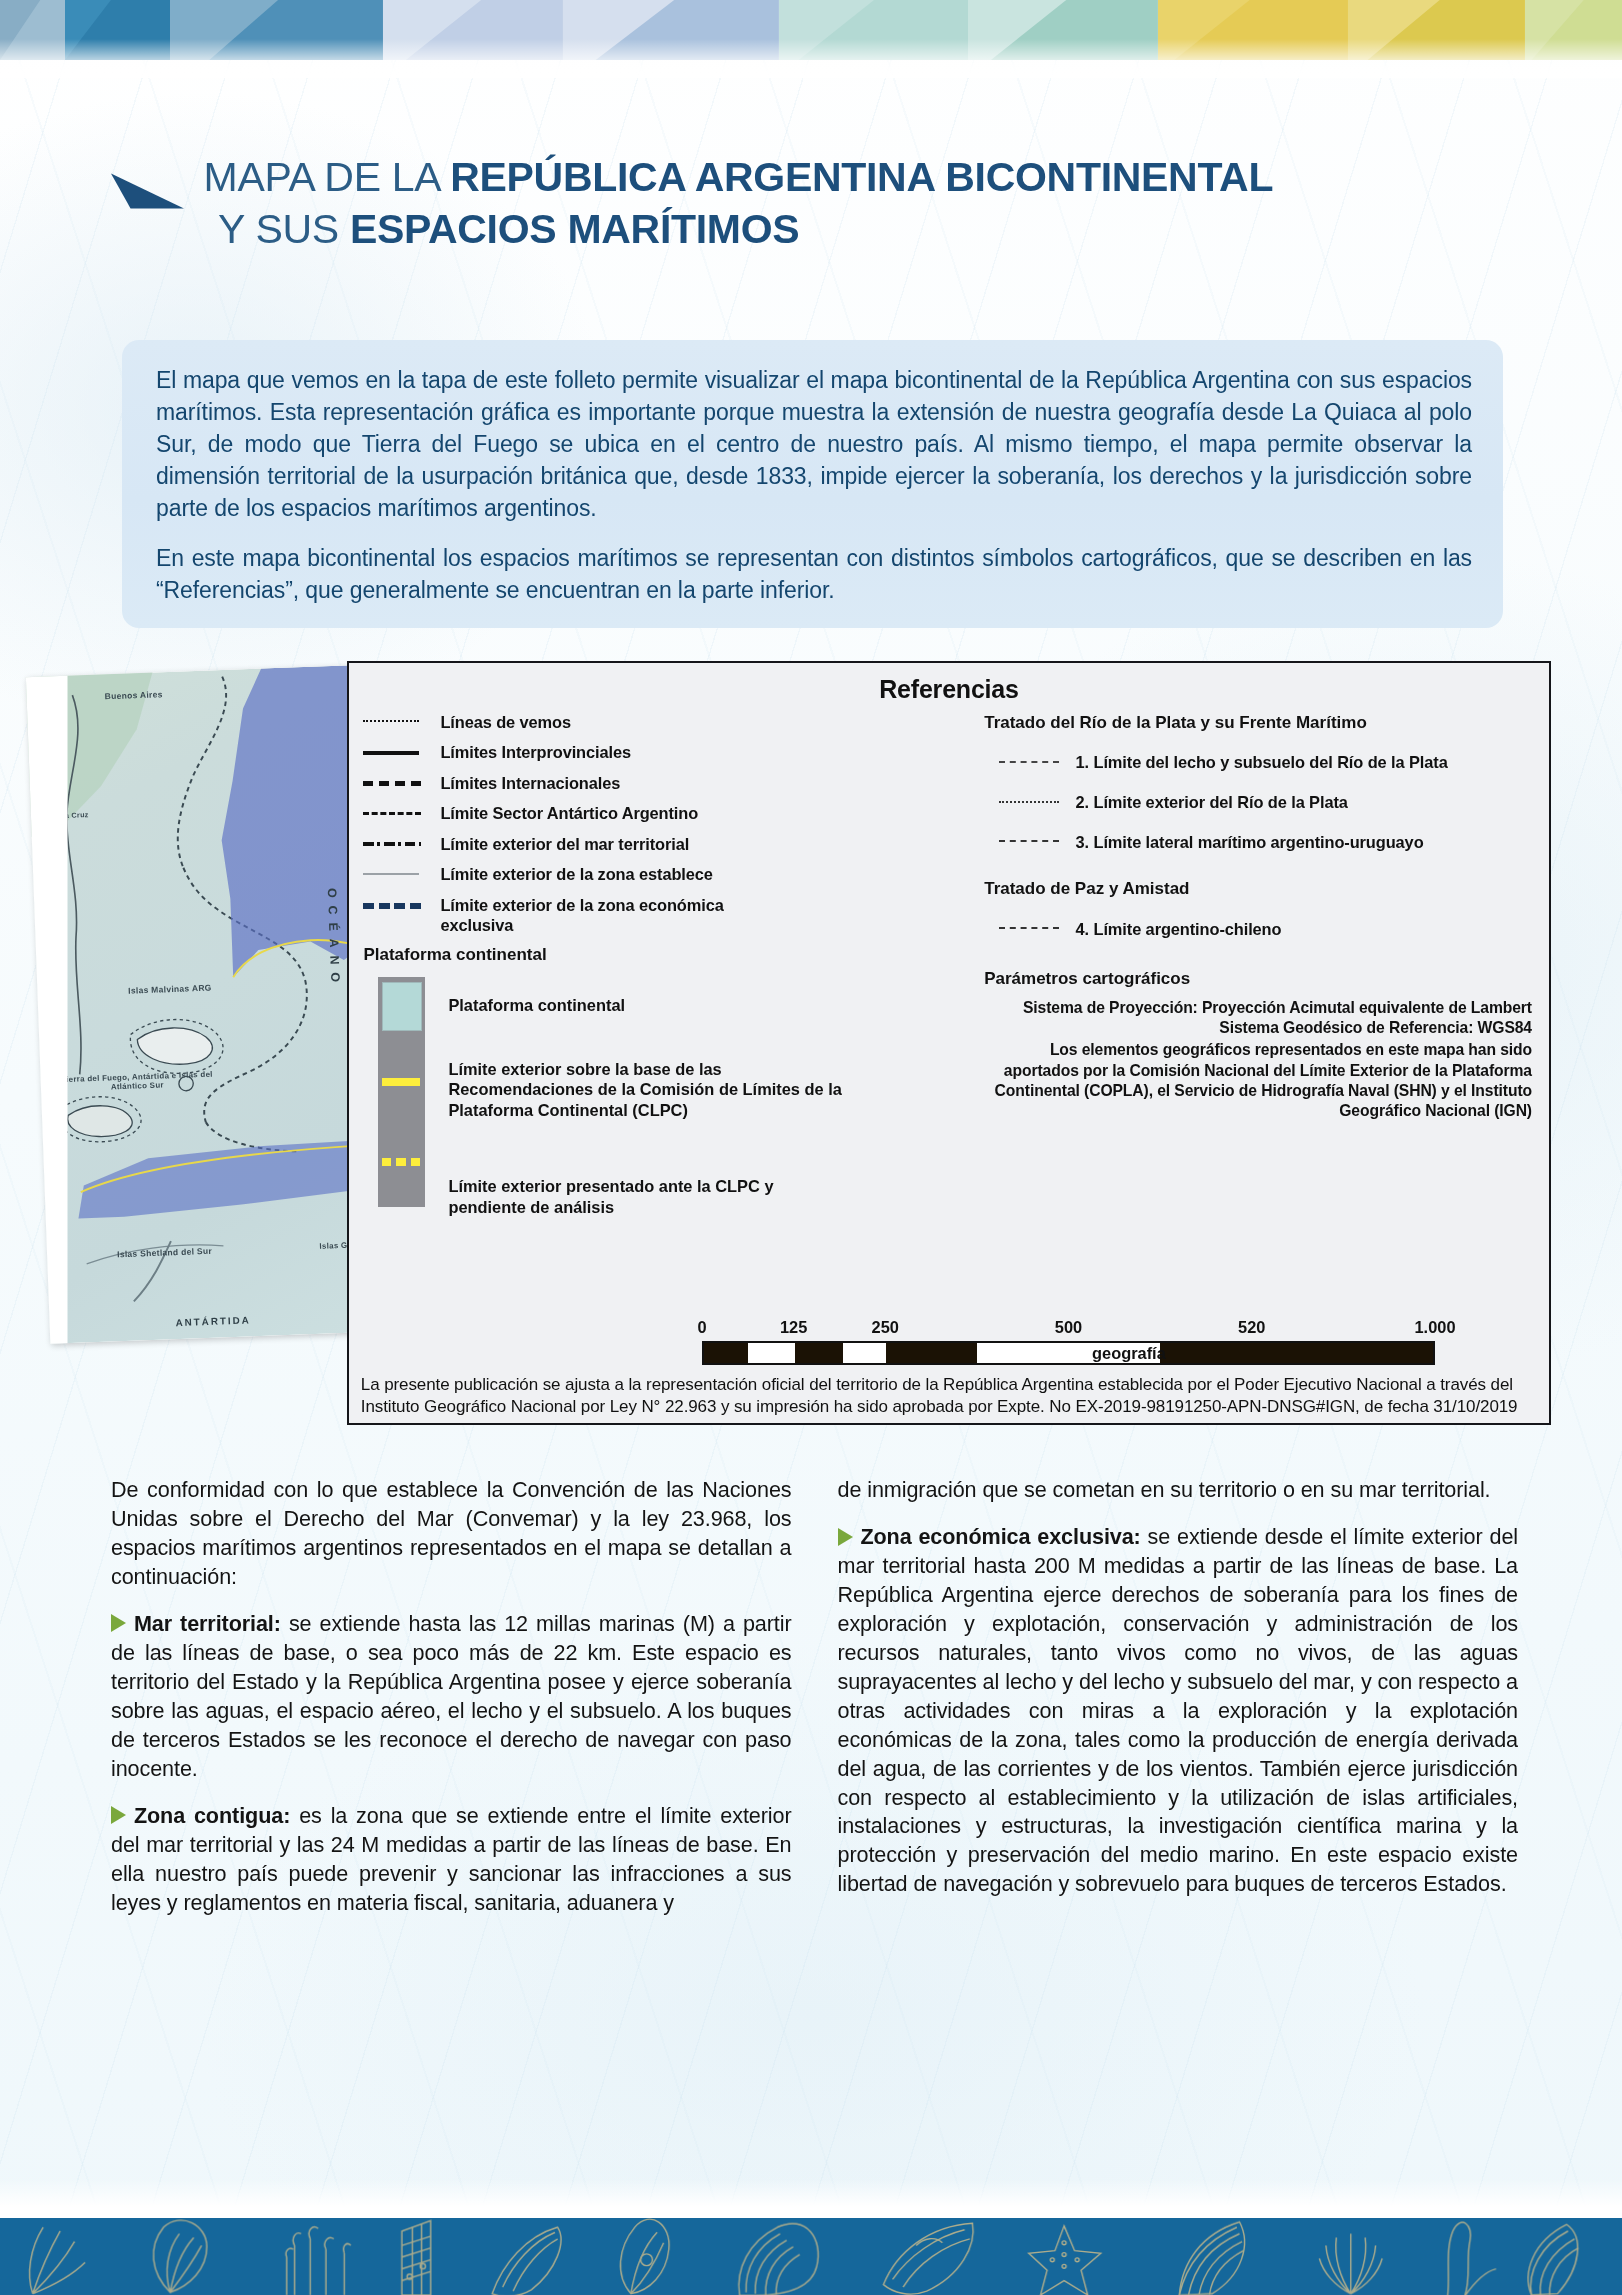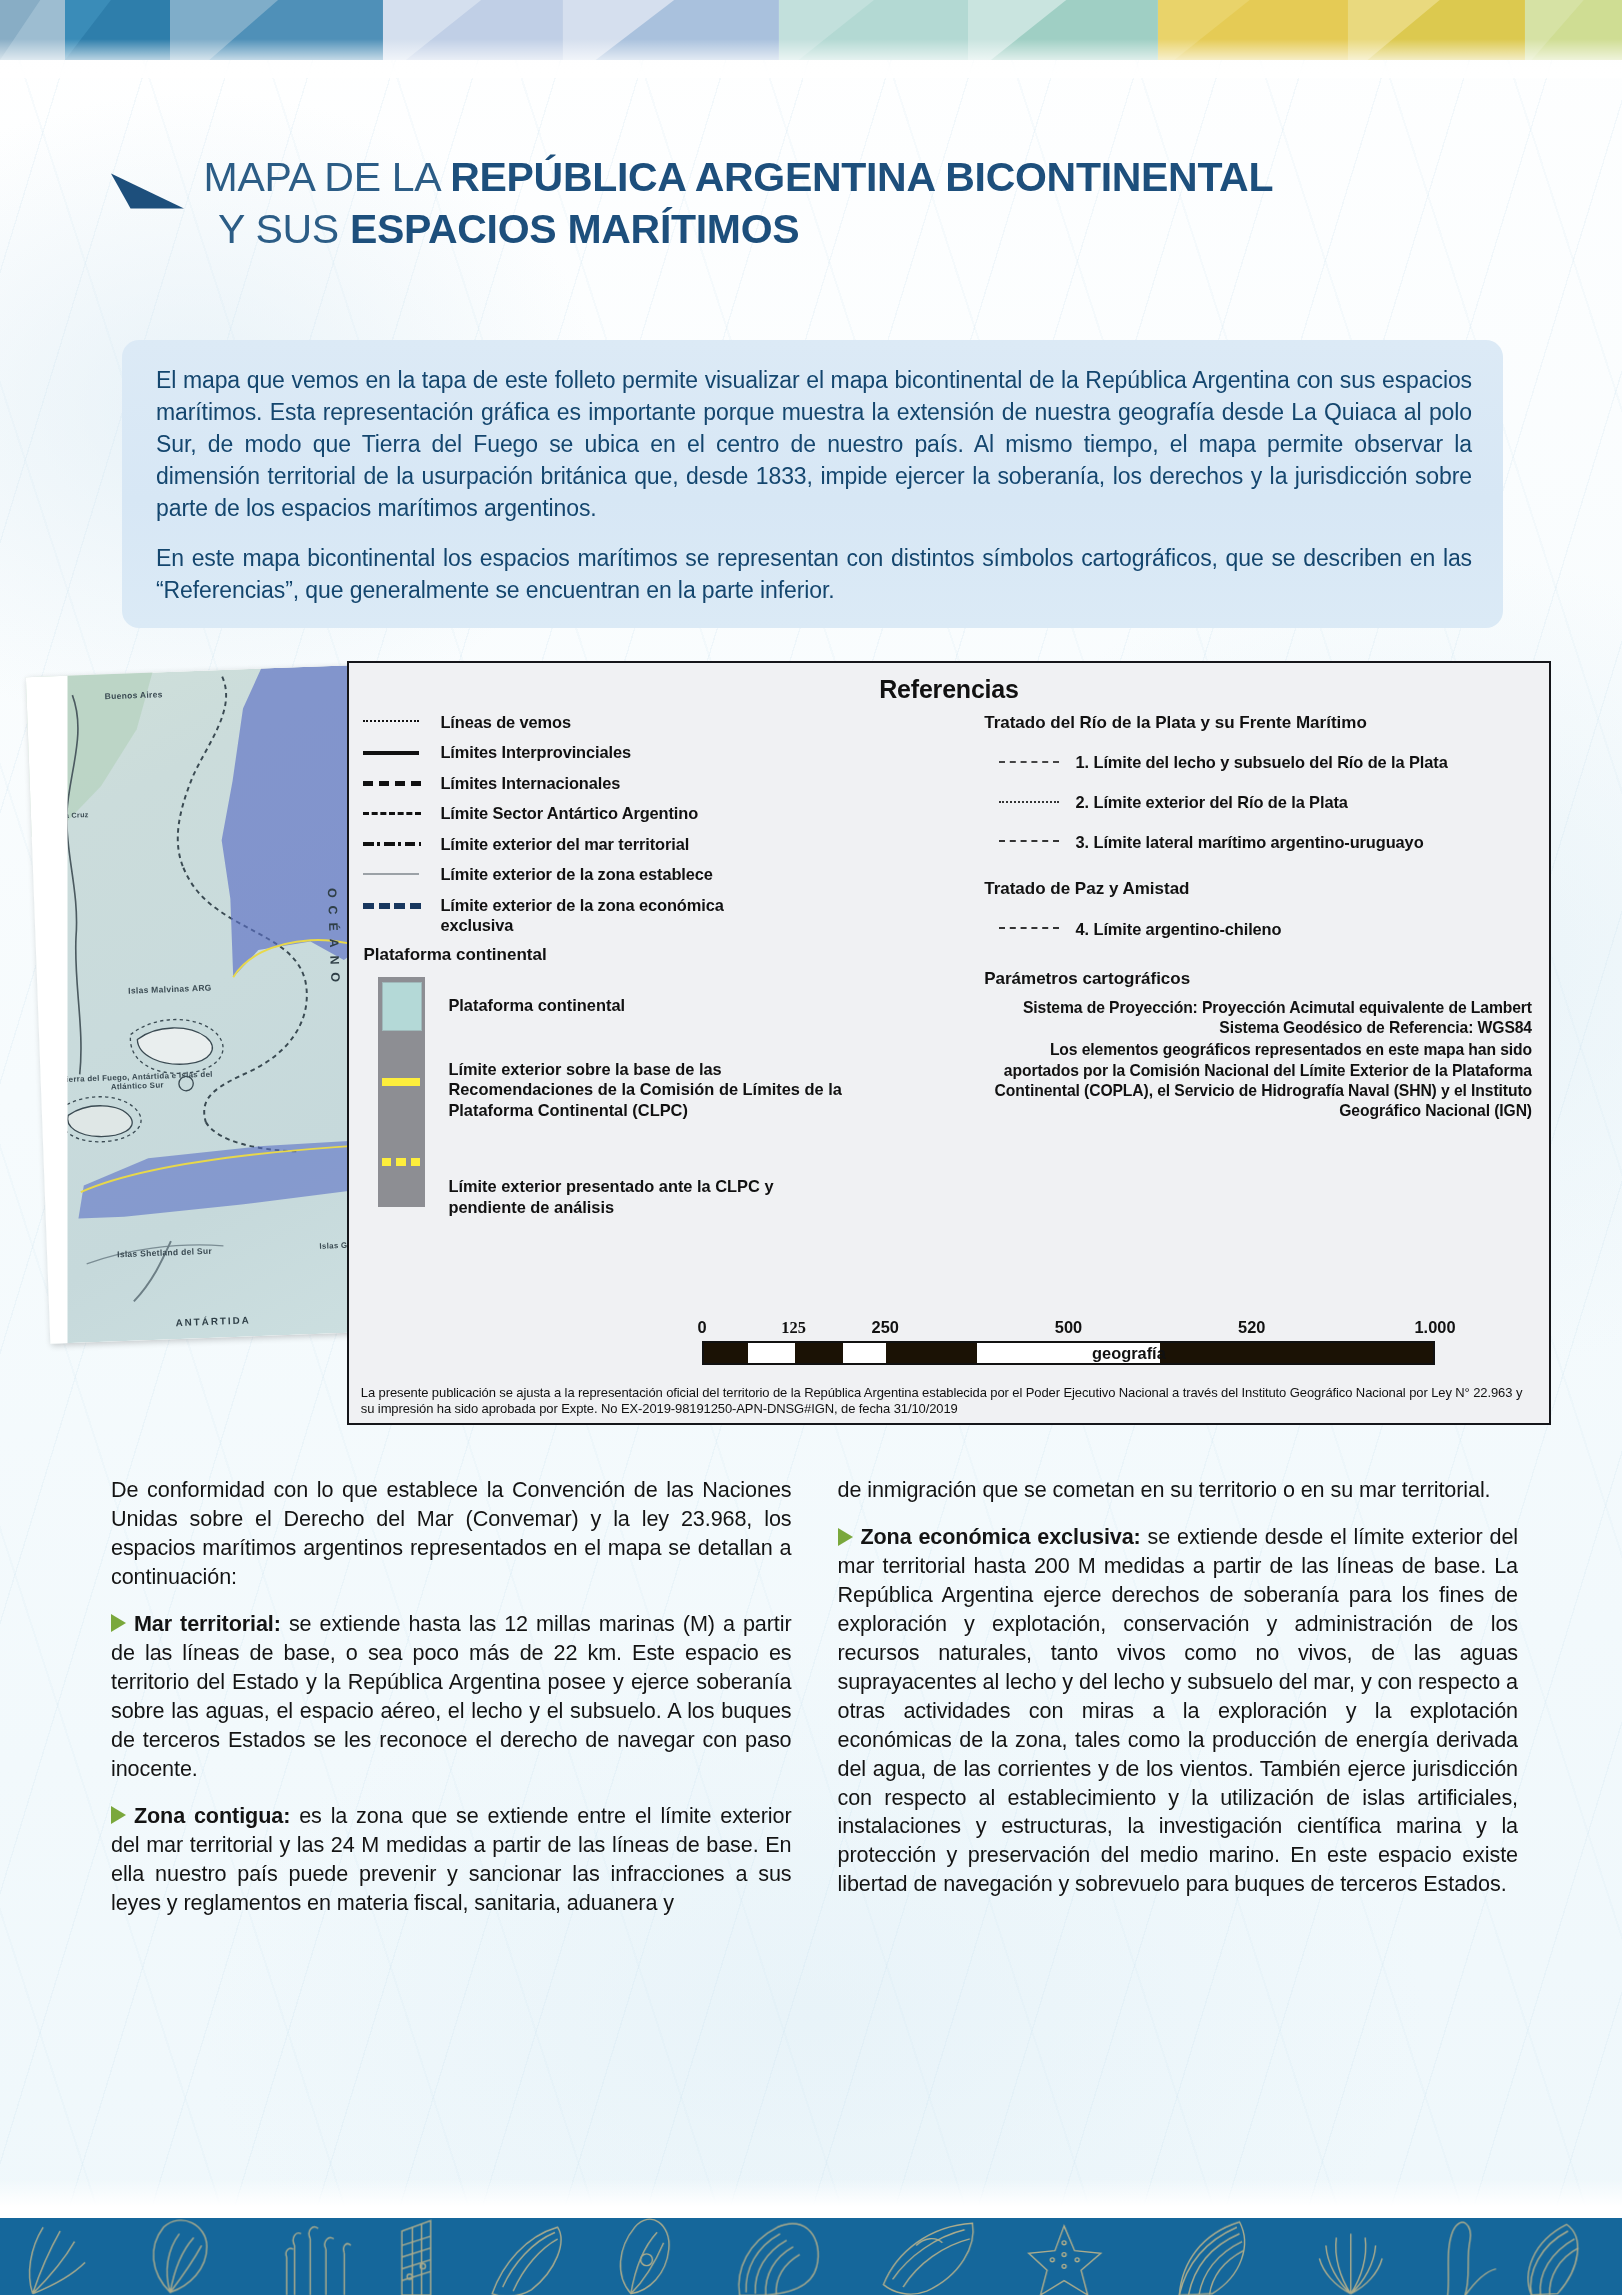--- a/index.html
+++ b/index.html
@@ -156,21 +156,21 @@
   
   .scalewrap{position:absolute;left:353px;bottom:58px;width:733px;}
   .scale-nums{position:relative;height:23.6px;}
   .scale-nums span{position:absolute;font-size:16.4px;font-weight:700;color:#111;transform:translateX(-50%);}
   .scale-bar{position:relative;height:23.6px;border:2px solid #111;background:#1b1205;box-sizing:border-box;}
   .scale-bar i{position:absolute;top:0;bottom:0;background:#fff;}
   .scale-unit{position:absolute;left:743px;bottom:60px;font-size:16.4px;font-weight:700;color:#111;}
 
   .disclaimer{
     position:absolute;left:11.8px;right:11.8px;bottom:5.2px;
-    font-size:13px;line-height:1.28;color:#111;text-align:left;letter-spacing:-0.1px;
+    font-size:17px;line-height:1.28;color:#111;text-align:left;letter-spacing:-0.1px;
   }
 
   
   .cols{position:absolute;top:1476px;left:111px;width:1407px;display:flex;gap:46px;z-index:9;}
   .col{width:681px;}
   .col p{
     margin:0 0 18.3px 0;font-size:21.6px;line-height:1.34;color:#141414;text-align:justify;
     letter-spacing:-0.1px;
   }
   .col p:last-child{margin-bottom:0;}
@@ -404,21 +404,21 @@
       <div class="subhead" style="margin-bottom:9.2px;">Parámetros cartográficos</div>
       <div class="param-body">Sistema de Proyección: Proyección Acimutal equivalente de Lambert</div>
       <div class="param-body">Sistema Geodésico de Referencia: WGS84</div>
       <div class="param-body" style="margin-top:1.3px;">Los elementos geográficos representados en este mapa han sido aportados por la Comisión Nacional del Límite Exterior de la Plataforma Continental (COPLA), el Servicio de Hidrografía Naval (SHN) y el Instituto Geográfico Nacional (IGN)</div>
     </div>
   </div>
 
   <div class="scalewrap">
     <div class="scale-nums">
       <span style="left:0%;">0</span>
-      <span style="left:12.5%;font-family:Liberation Serif, serif;">125</span>
+      <span style="left:12.5%;">125</span>
       <span style="left:25%;">250</span>
       <span style="left:50%;">500</span>
       <span style="left:75%;">520</span>
       <span style="left:100%;">1.000</span>
     </div>
     <div class="scale-bar">
       <i style="left:6%;width:6.5%;"></i>
       <i style="left:19%;width:6%;"></i>
       <i style="left:37.5%;width:25%;"></i>
       <i style="left:75%;width:0%;"></i>

